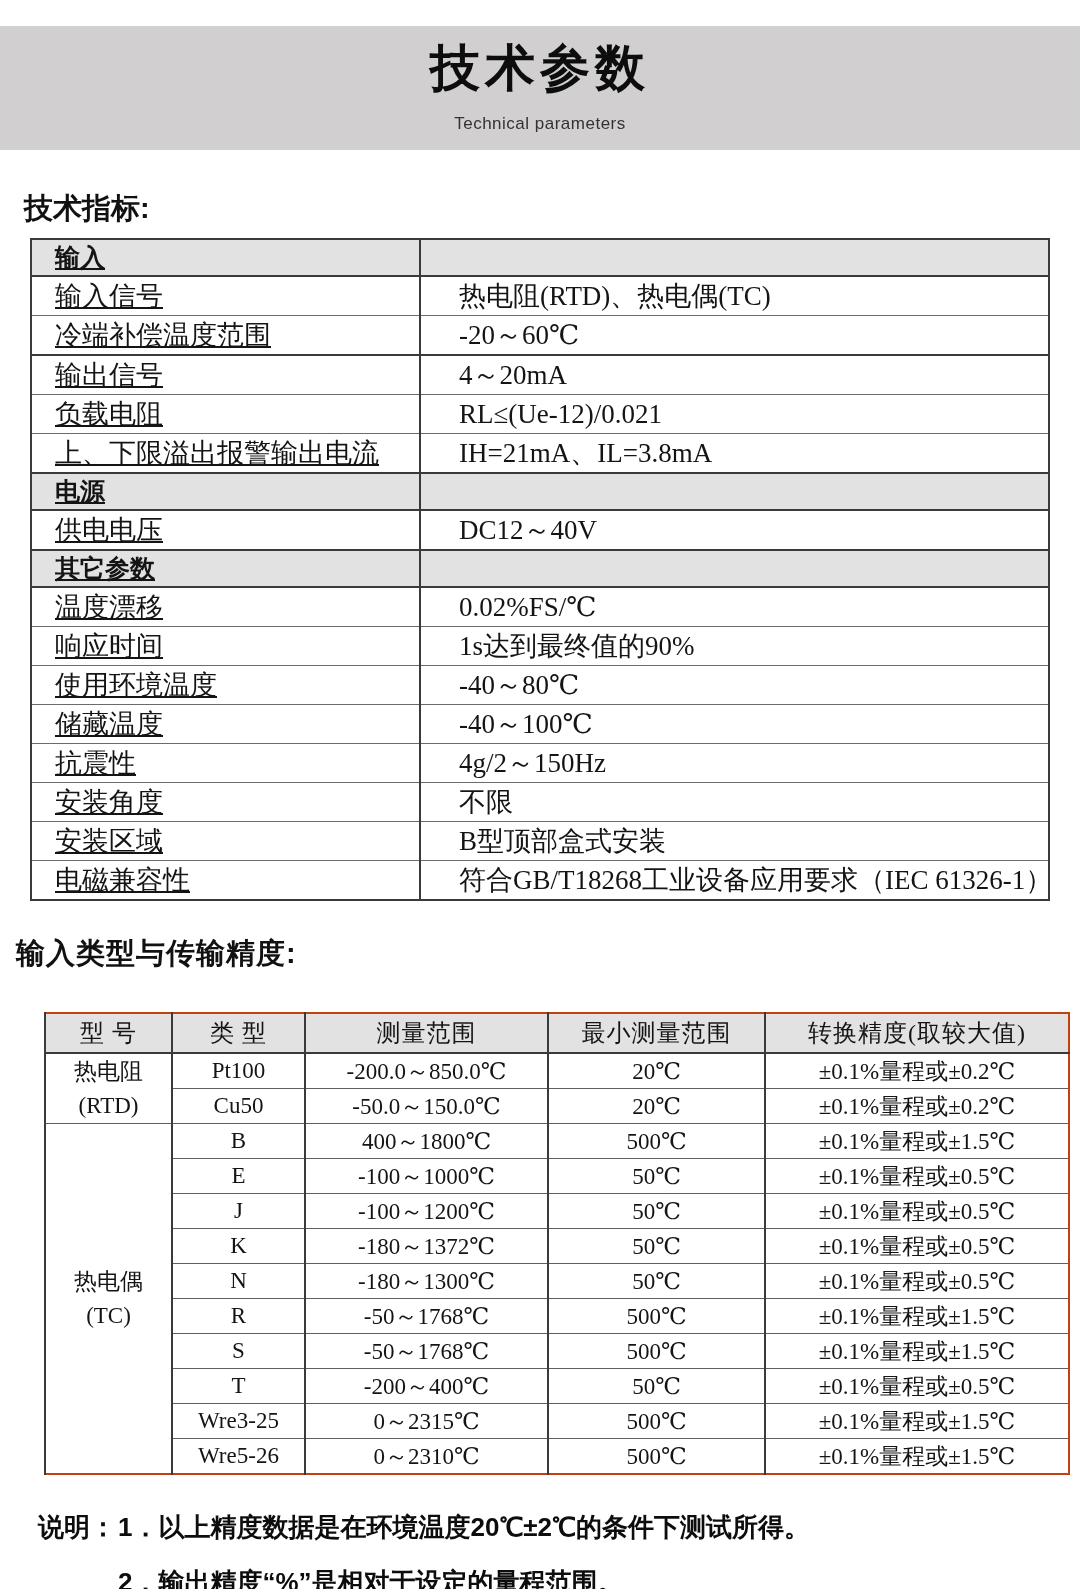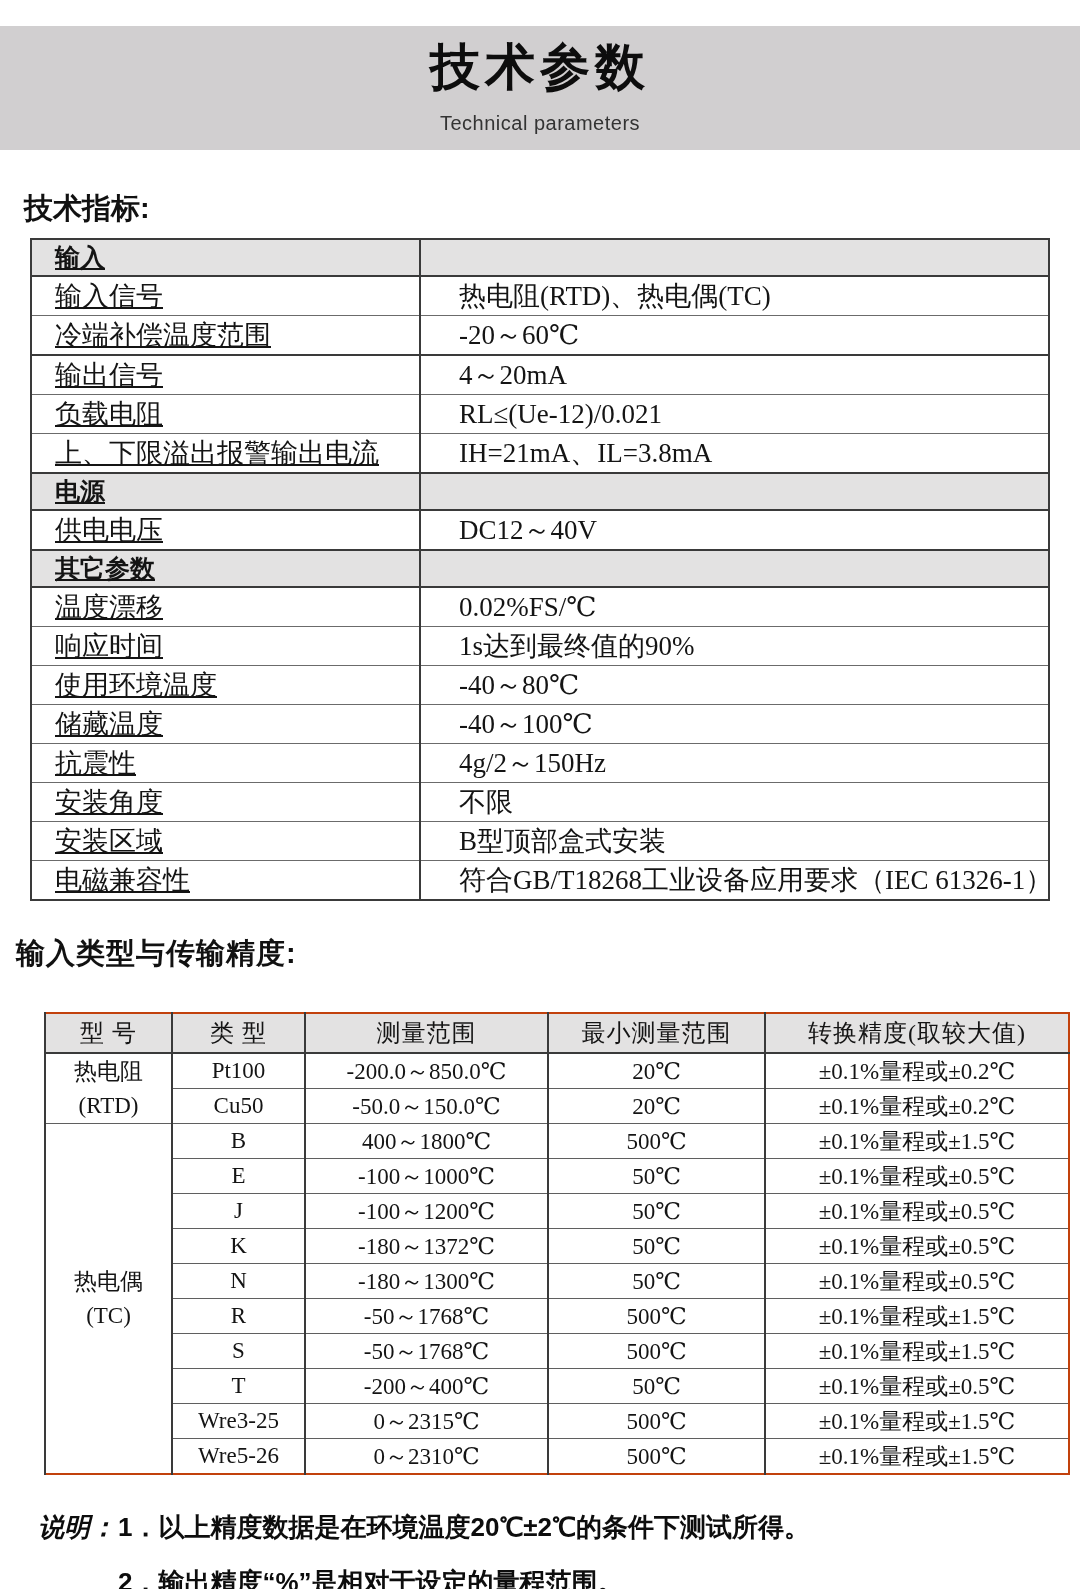--- a/index.html
+++ b/index.html
@@ -10,21 +10,21 @@
   }
   
   .banner{
     margin-top:26px;height:124px;background:#d1cfd0;
     display:flex;flex-direction:column;align-items:center;justify-content:center;gap:16px;
   }
   .banner-title{
     font-size:50px;font-weight:bold;letter-spacing:5px;color:#0d0d0d;line-height:1.05;
   }
   .banner-subtitle{
-    font-size:20px;color:#333333;letter-spacing:0.5px;margin-top:3px;
+    font-size:17px;color:#333333;letter-spacing:0.5px;margin-top:3px;
   }
   
   .sec-heading{
     font-size:29px;font-weight:bold;color:#111;line-height:1;
   }
   #spec-heading{margin:44px 0 0 24px;}
   #acc-heading{margin:38px 0 0 16px;letter-spacing:1px;}
   
   table{border-collapse:collapse;}
   #spec-table{
@@ -60,21 +60,21 @@
   #acc-table td{
     height:32px;font-family:"Liberation Serif","DejaVu Serif",serif;font-size:23px;
     border-left:2px solid #3a3a3a;border-top:1px solid #5f5f5f;
   }
   #acc-table td.model-cell{
     font-size:23px;line-height:1.45;vertical-align:middle;
   }
   
   #notes{margin:38px 0 0 38px;font-size:26px;font-weight:bold;color:#0d0d0d;}
   .note-line{display:flex;margin-bottom:25px;line-height:1.15;}
-  .note-label{flex:0 0 80px;font-style:italic;}
+  .note-label{flex:0 0 80px;}
 </style>
 </head>
 <body>
 
 <div class="banner">
   <div class="banner-title">技术参数</div>
   <div class="banner-subtitle">Technical parameters</div>
 </div>
 
 <div id="spec-heading" class="sec-heading">技术指标:</div>

